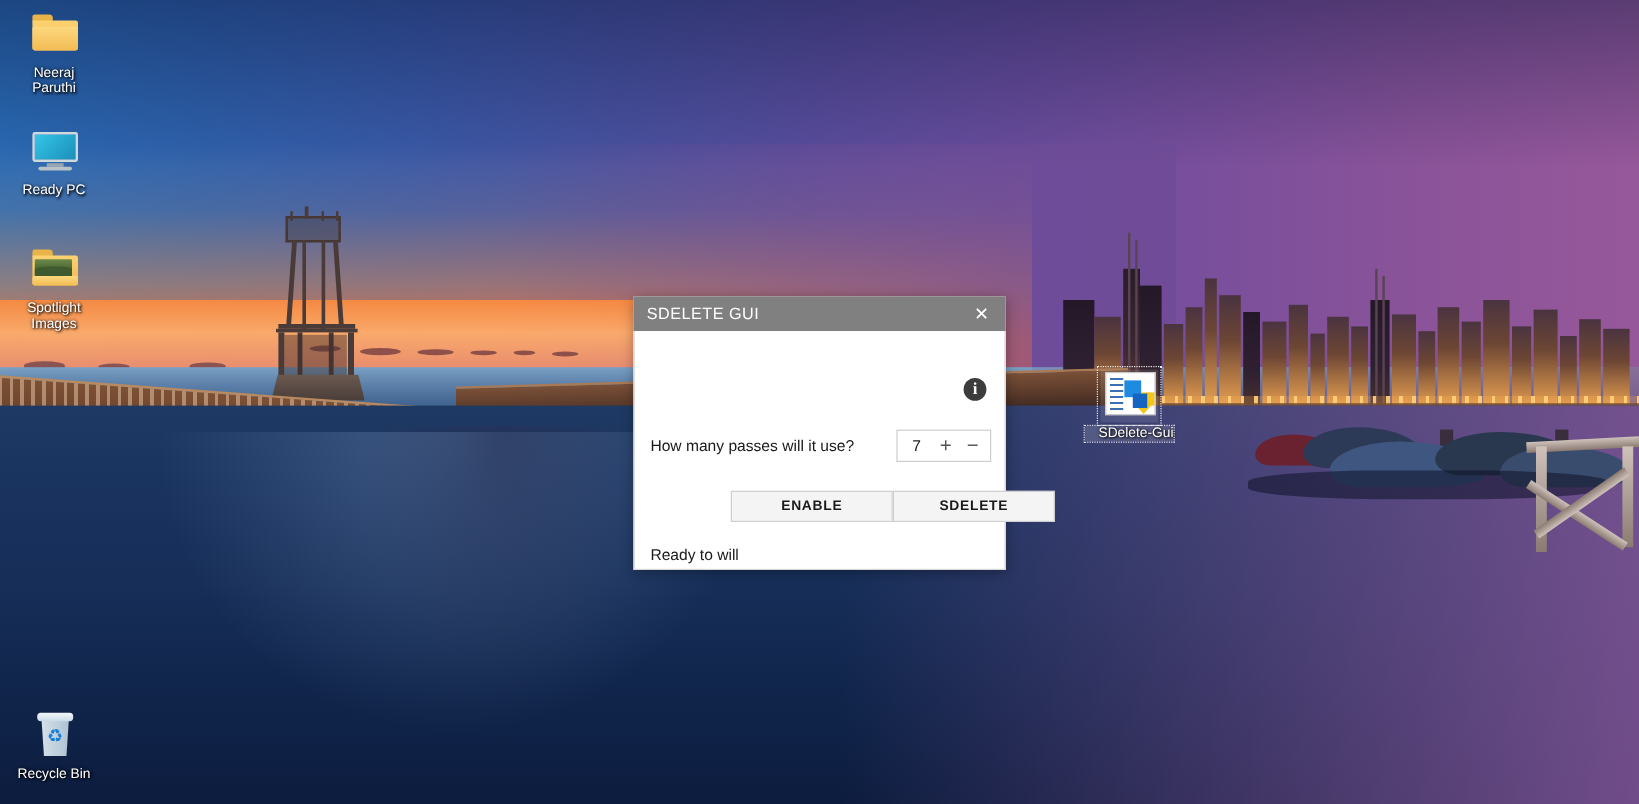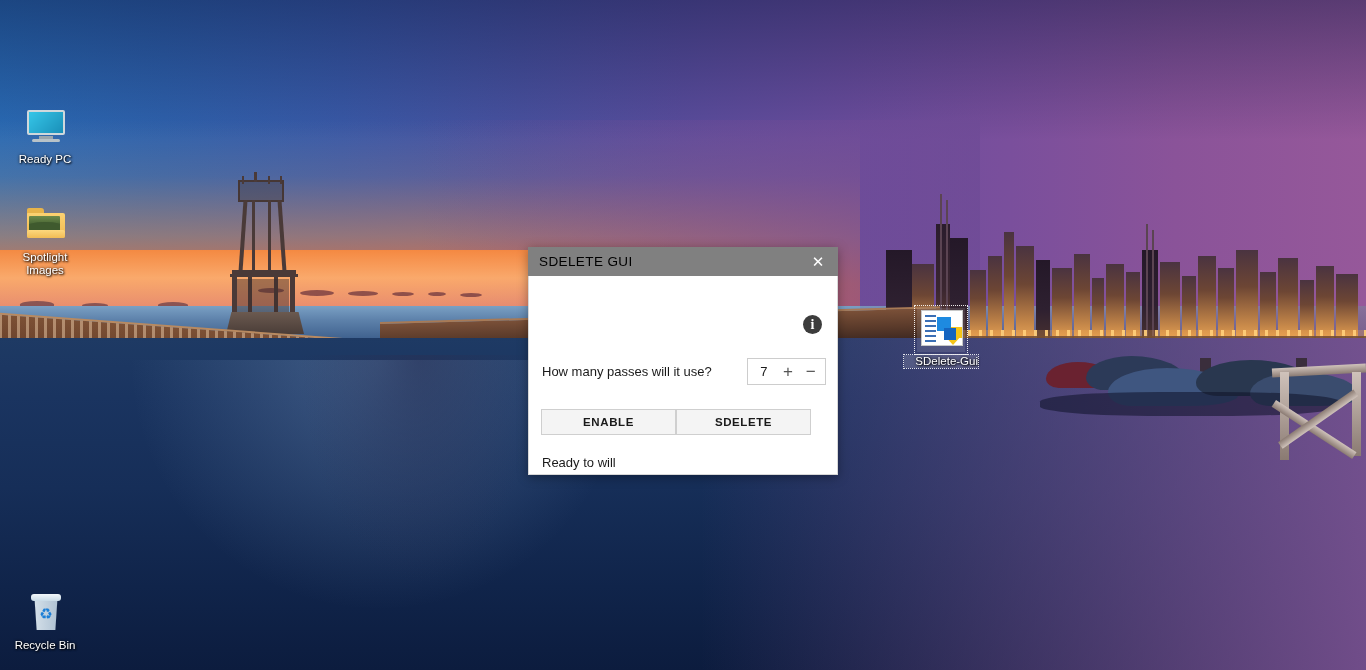--- a/index.html
+++ b/index.html
@@ -212,21 +212,21 @@
     font-family: "Liberation Sans", sans-serif;
   }
   .titlebar {
     height: 29px;
     background: #808080;
     display: flex;
     align-items: center;
     justify-content: space-between;
   }
   .titlebar .title {
-    color: #000000;
+    color: #ffffff;
     font-size: 13.5px;
     letter-spacing: 0.4px;
     padding-left: 11px;
     font-weight: normal;
   }
   .titlebar .closebtn {
     width: 40px; height: 29px;
     display: flex; align-items: center; justify-content: center;
     color: #ffffff;
     font-size: 15px;
@@ -272,21 +272,21 @@
     display: flex; align-items: center;
     justify-content: space-around;
     padding: 0 3px;
   }
   .spinner .sval { font-size: 13px; color: #1a1a1a; min-width: 13px; text-align:center; }
   .spinner .sbtn { font-size: 17px; color: #555; cursor: pointer; line-height: 17px; user-select:none; }
 
   .btn-row {
     position: absolute; left: 12px; top: 133px;
     width: 338px;
-    display: flex; justify-content: flex-start;
+    display: flex; justify-content: flex-end;
   }
   .dlg-btn {
     width: 135px; height: 26px;
     background: #f4f4f4;
     border: 1px solid #cfcfcf;
     font-size: 11.5px;
     font-weight: bold;
     letter-spacing: 0.6px;
     color: #1a1a1a;
     font-family: "Liberation Sans", sans-serif;
@@ -398,20 +398,33 @@
   <div class="jetski" style="left:1196px;top:360px;width:120px;height:36px;background:#29374f;"></div>
   <div class="jetski" style="left:1250px;top:372px;width:110px;height:34px;background:#3a4c6e;"></div>
   <div style="position:absolute;left:1040px;top:392px;width:300px;height:24px;background:rgba(15,18,40,0.55);border-radius:40%;"></div>
 
   <div class="dock-plank" style="left:1272px;top:366px;width:94px;height:9px;transform:rotate(-3deg);"></div>
   <div class="dock-plank" style="left:1280px;top:372px;width:9px;height:88px;"></div>
   <div class="dock-plank" style="left:1352px;top:372px;width:9px;height:84px;"></div>
   <div class="dock-plank" style="left:1276px;top:400px;width:96px;height:8px;transform:rotate(33deg);transform-origin:left top;"></div>
   <div class="dock-plank" style="left:1358px;top:396px;width:92px;height:8px;transform:rotate(145deg);transform-origin:left top;"></div>
 
+  <div class="dicon" style="left:8px; top:8px;">
+    <div class="glyph">
+      <div class="folder">
+        <div class="tab"></div>
+        <div class="body"></div>
+        <div class="flap"></div>
+      </div>
+    </div>
+    <div class="dlabel">
+      <span>Neeraj</span><br>
+      <span>Paruthi</span>
+    </div>
+  </div>
 
   <div class="dicon" style="left:8px; top:106px;">
     <div class="glyph">
       <div class="monitor">
         <div class="screen"></div>
         <div class="stand"></div>
         <div class="foot"></div>
       </div>
     </div>
     <div class="dlabel">Ready PC</div>

